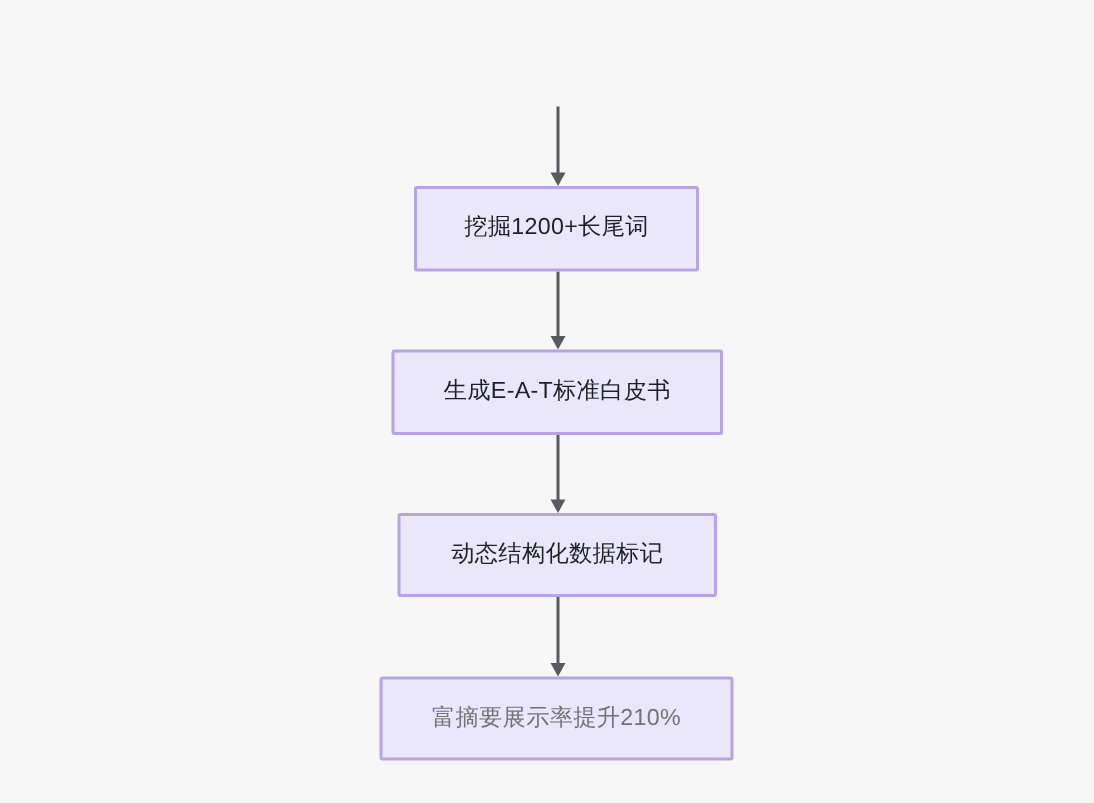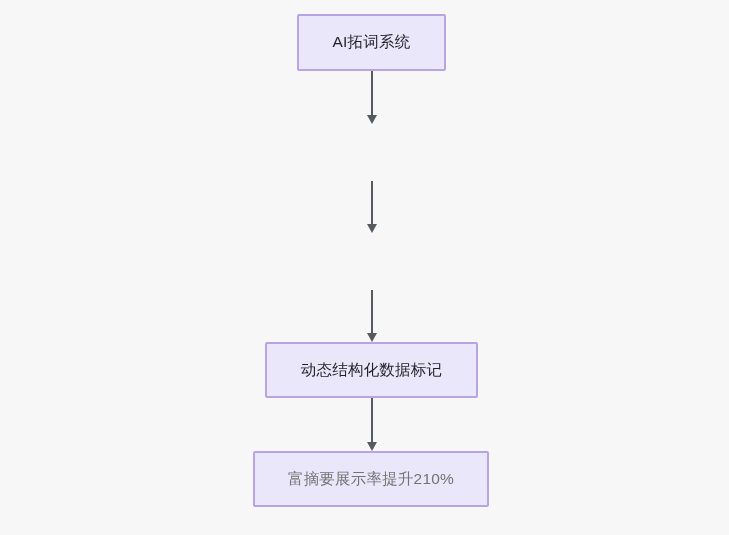--- a/index.html
+++ b/index.html
@@ -72,22 +72,25 @@
   </div>
   <div class="connector" style="left: 371px; top: 290px; height: 52px;">
     <div class="connector-line" style="height: 44px; background: rgb(86, 90, 94);"></div>
     <div class="connector-head" style="top: 43px; border-top-color: rgb(86, 90, 94);"></div>
   </div>
   <div class="connector" style="left: 371px; top: 398px; height: 53px;">
     <div class="connector-line" style="height: 45px; background: rgb(86, 90, 94);"></div>
     <div class="connector-head" style="top: 44px; border-top-color: rgb(86, 90, 94);"></div>
   </div>
 
-  <div class="node" style="left: 297px; top: 14px; width: 149px; height: 57px; background: rgb(234, 231, 251); border-color: rgb(184, 163, 227); color: rgb(31, 32, 35);">
-    <span class="node-label">AI拓词系统</span>
+  <div class="node" style="left: 276px; top: 124px; width: 190px; height: 57px; background: rgb(234, 231, 251); border-color: rgb(184, 163, 227); color: rgb(31, 32, 35);">
+    <span class="node-label">挖掘1200+长尾词</span>
+  </div>
+  <div class="node" style="left: 261px; top: 233px; width: 221px; height: 57px; background: rgb(234, 231, 251); border-color: rgb(184, 163, 227); color: rgb(31, 32, 35);">
+    <span class="node-label">生成E-A-T标准白皮书</span>
   </div>
   <div class="node" style="left: 265px; top: 342px; width: 213px; height: 56px; background: rgb(234, 231, 251); border-color: rgb(184, 163, 227); color: rgb(31, 32, 35);">
     <span class="node-label">动态结构化数据标记</span>
   </div>
   <div class="node" style="left: 253px; top: 451px; width: 236px; height: 56px; background: rgb(234, 231, 251); border-color: rgb(184, 163, 227); color: #737373;">
     <span class="node-label">富摘要展示率提升210%</span>
   </div>
 
 </div>
 

